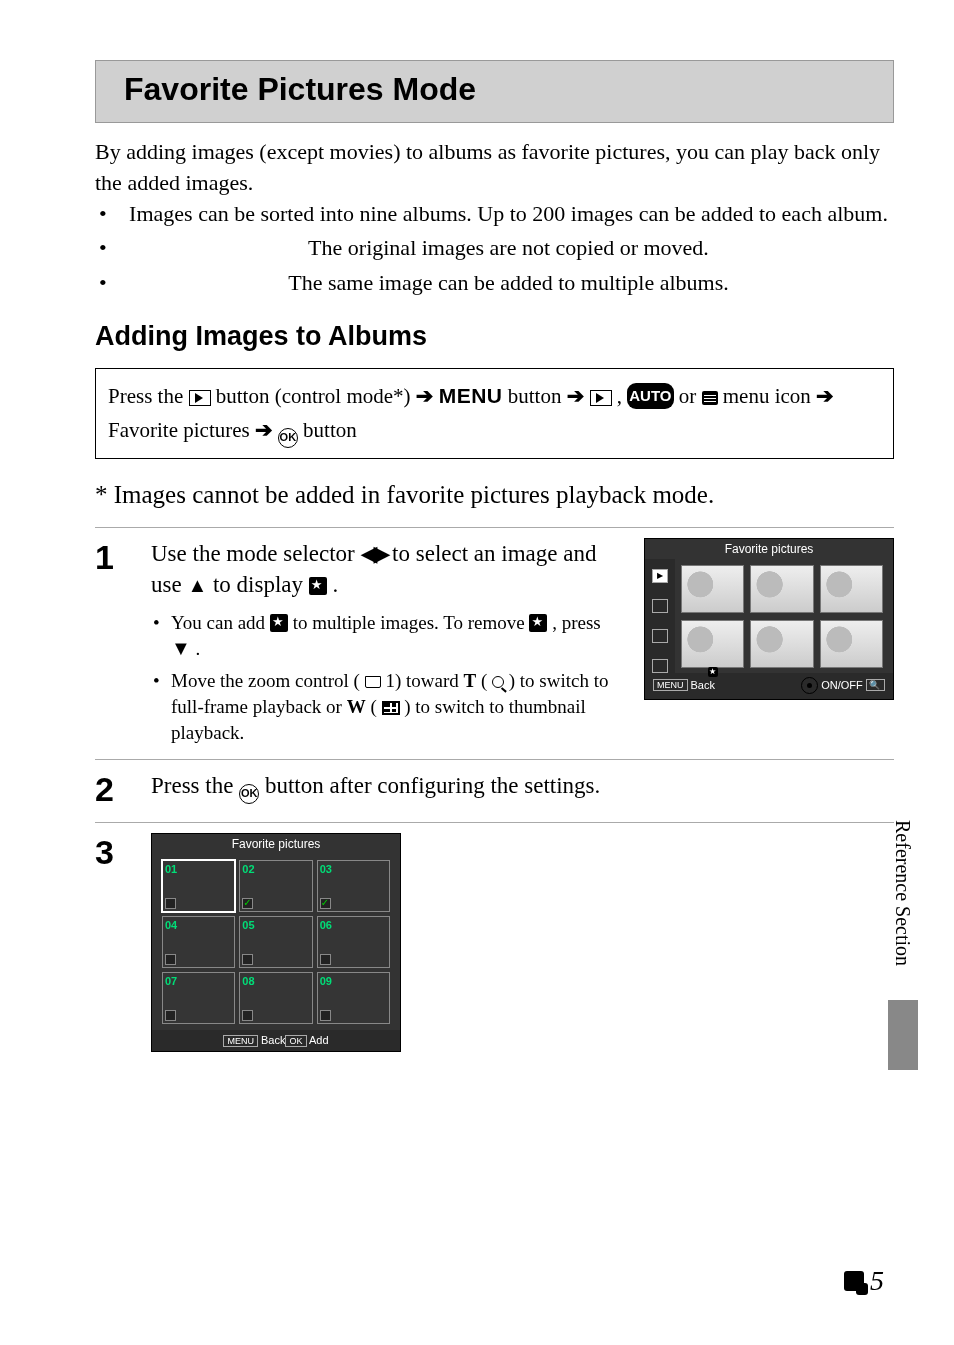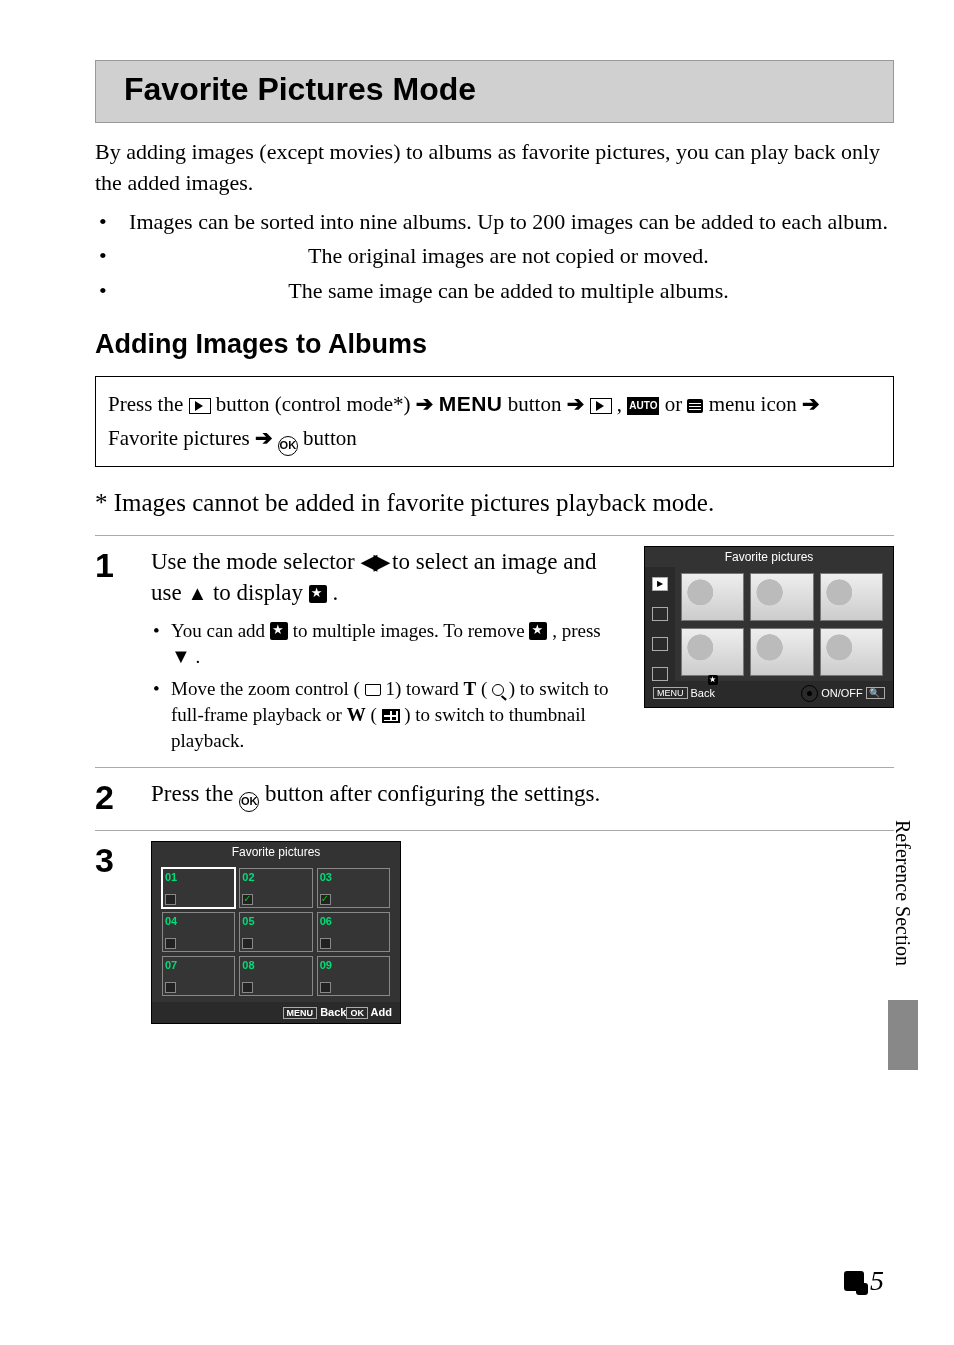--- a/index.html
+++ b/index.html
@@ -1,20 +1,20 @@
 <!DOCTYPE html>
 <html><head>
   <meta charset="utf-8">
   <style>
     * { box-sizing: border-box; margin: 0; padding: 0; }
     html, body { width: 954px; height: 1345px; font-family: "Times New Roman", serif; background: #fff; color: #000; }
     .page { width: 954px; height: 1345px; position: relative; padding: 60px 60px 40px 95px; }
     .title-band { background: #d0d0d0; border: 1px solid #999; padding: 10px 18px 14px 28px; margin-bottom: 14px; }
     .title-band h1 { font-family: Arial, sans-serif; font-weight: 700; font-size: 32px; }
-    .intro { font-size: 22px; line-height: 1.4; margin-bottom: 8px; }
+    .intro { font-size: 22px; line-height: 1.4; margin-bottom: 0; }
     ul.top-bullets { list-style: none; padding-left: 22px; margin-bottom: 22px; text-align: center; }
     ul.top-bullets li { font-size: 22px; line-height: 1.4; position: relative; padding-left: 6px; margin-bottom: 4px; }
     ul.top-bullets li::before { content: "•"; position: absolute; left: -18px; font-size: 22px; }
     h2.section { font-family: Arial, sans-serif; font-weight: 700; font-size: 27px; margin: 10px 0 16px 0; }
     .nav-box { border: 1px solid #000; padding: 10px 12px; font-size: 21px; line-height: 1.6; margin-bottom: 22px; }
     .footnote { font-size: 25px; margin-bottom: 18px; }
     .step-block { border-top: 1px solid #aaa; padding-top: 10px; position: relative; margin-bottom: 8px; }
     .step-flex { display: flex; align-items: flex-start; gap: 20px; }
     .step-num { font-family: Arial, sans-serif; font-weight: 700; font-size: 34px; width: 36px; flex: 0 0 36px; line-height: 1; padding-top: 2px; }
     .step-body { flex: 1; }
@@ -33,43 +33,43 @@
     .th { background:#ddd; height:48px; border:1px solid #777; position:relative; }
     .th::after { content:""; position:absolute; inset:0; background: radial-gradient(circle at 30% 40%, #bbb 0 25%, transparent 26%), linear-gradient(#eee,#ccc); }
     .th-mark { position:absolute; bottom:-10px; left:50%; transform:translateX(-50%); width:10px; height:10px; background:#000; color:#fff; font-size:8px; border-radius:2px; line-height:10px; text-align:center; }
     .lcd-foot { display:flex; justify-content:space-between; padding:4px 8px 5px 8px; font-size:11px; background:#2a2a2a; }
     .lcd-foot span { display:inline-flex; align-items:center; gap:3px; }
     .pill { border:1px solid #aaa; padding:0 3px; font-size:9px; }
     
     .lcd2 { flex: 0 0 250px; width:250px; background:#333; border:1px solid #000; color:#fff; font-family: Arial, sans-serif; }
     .lcd2 .lcd-title { text-align:center; font-size:12px; padding:3px 0; }
     .alb-grid { display:grid; grid-template-columns:repeat(3,1fr); gap:4px; padding:6px 10px; }
-    .alb { height:40px; border:1px solid #888; background:#353535; position:relative; display:flex; }
+    .alb { height:52px; border:1px solid #888; background:#353535; position:relative; display:flex; }
     .alb.sel { outline:2px solid #fff; outline-offset:-1px; }
     .alb .num { position:absolute; top:2px; left:2px; font-size:11px; color:#0d7; font-weight:bold; }
     .alb .chk { position:absolute; bottom:2px; left:2px; width:11px; height:11px; border:1px solid #888; background:#222; }
     .alb .chk.on::after { content:"✓"; position:absolute; font-size:10px; top:-2px; left:0; color:#0c0; }
-    .lcd2-foot { display:flex; justify-content:flex-end; padding:4px 8px 5px 8px; font-size:11px; background:#2a2a2a;font-weight:bold; }
+    .lcd2-foot { display:flex; justify-content:center; padding:4px 8px 5px 8px; font-size:11px; background:#2a2a2a; }
     
     .ico { display:inline-block; vertical-align:-3px; }
     .ico-play { width:22px; height:16px; border:1.5px solid #000; position:relative; }
     .ico-play::after { content:""; position:absolute; left:5px; top:2px; border-left:8px solid #000; border-top:5px solid transparent; border-bottom:5px solid transparent; }
     .ico-menu { font-family: Arial, sans-serif; font-weight:700; letter-spacing:0.5px; }
     .ico-arrow { font-weight:700; }
     .ico-star { display:inline-block; width:18px; height:18px; background:#000; position:relative; border-radius:2px; vertical-align:-3px; }
     .ico-star::after { content:"★"; color:#fff; font-size:13px; position:absolute; top:-1px; left:2px; }
     .ico-ok { display:inline-block; width:20px; height:20px; border:1.5px solid #000; border-radius:50%; font-size:11px; font-family:Arial,sans-serif; font-weight:700; text-align:center; line-height:17px; vertical-align:-4px; }
     .ico-lr { font-size:22px; letter-spacing:-4px; }
     .ico-up, .ico-down { font-size:20px; }
     .ico-book { display:inline-block; width:16px; height:12px; border:1px solid #000; border-radius:0 0 2px 2px; position:relative; vertical-align:-1px; }
     .ico-mag { display:inline-block; width:12px; height:12px; border:1.5px solid #000; border-radius:50%; position:relative; vertical-align:-1px; }
     .ico-mag::after { content:""; position:absolute; width:6px; height:1.5px; background:#000; bottom:-3px; right:-4px; transform:rotate(40deg); }
     .ico-grid { display:inline-block; width:18px; height:14px; background:#000; position:relative; vertical-align:-2px; }
     .ico-grid::before { content:""; position:absolute; inset:2px; background: linear-gradient(#fff,#fff) 0 4px/100% 2px no-repeat, linear-gradient(#fff,#fff) 6px 0/2px 100% no-repeat, linear-gradient(#fff,#fff) 12px 0/2px 100% no-repeat, linear-gradient(#fff,#fff) 0 9px/100% 2px no-repeat; }
-    .ico-auto { display:inline-block; font-size:10px; font-family:Arial,sans-serif; font-weight:bold; background:#000; color:#fff; padding:1px 2px; border-radius:0; vertical-align:2px; }
+    .ico-auto { display:inline-block; font-size:15px; font-family:Arial,sans-serif; font-weight:bold; background:#000; color:#fff; padding:1px 2px; border-radius:9px; vertical-align:2px; }
     .ico-cal { display:inline-block; width:16px; height:14px; background:#000; border-radius:2px; vertical-align:-2px; position:relative; }
     .ico-cal::after { content:""; position:absolute; top:4px; left:2px; right:2px; bottom:2px; background: repeating-linear-gradient(#fff 0 1px, transparent 1px 3px); }
     .ico-selector { display:inline-block; width:17px; height:17px; border:1.5px solid #000; border-radius:50%; position:relative; vertical-align:-3px; }
     .ico-selector::before { content:""; position:absolute; width:5px; height:5px; background:#000; border-radius:50%; top:5px; left:5px; }
     .sidebar-label { position:absolute; right:40px; top:820px; writing-mode:vertical-rl; font-size:20px; }
     .sidebar-accent { position:absolute; right:36px; top:1000px; width:30px; height:70px; background:#888; }
     .page-foot { position:absolute; bottom:48px; right:70px; font-size:28px; font-style:italic; display:flex; align-items:center; gap:6px; }
     .page-foot .refmark { width:20px; height:20px; background:#000; border-radius:3px; position:relative; }
     .page-foot .refmark::after { content:""; position:absolute; width:12px; height:12px; background:#000; border-radius:3px; right:-4px; bottom:-4px; }
     .bold { font-weight:700; }

